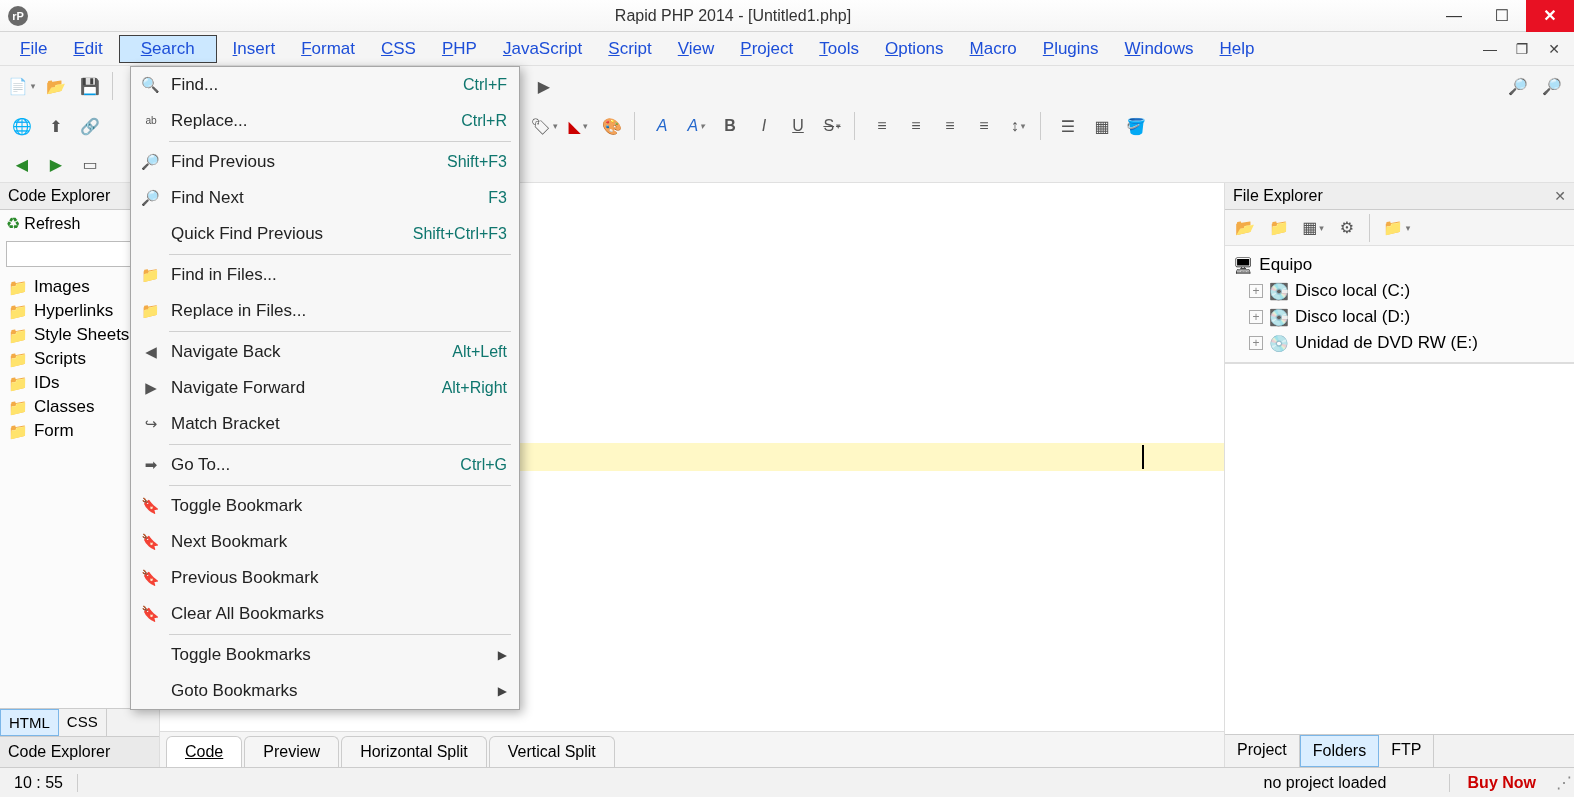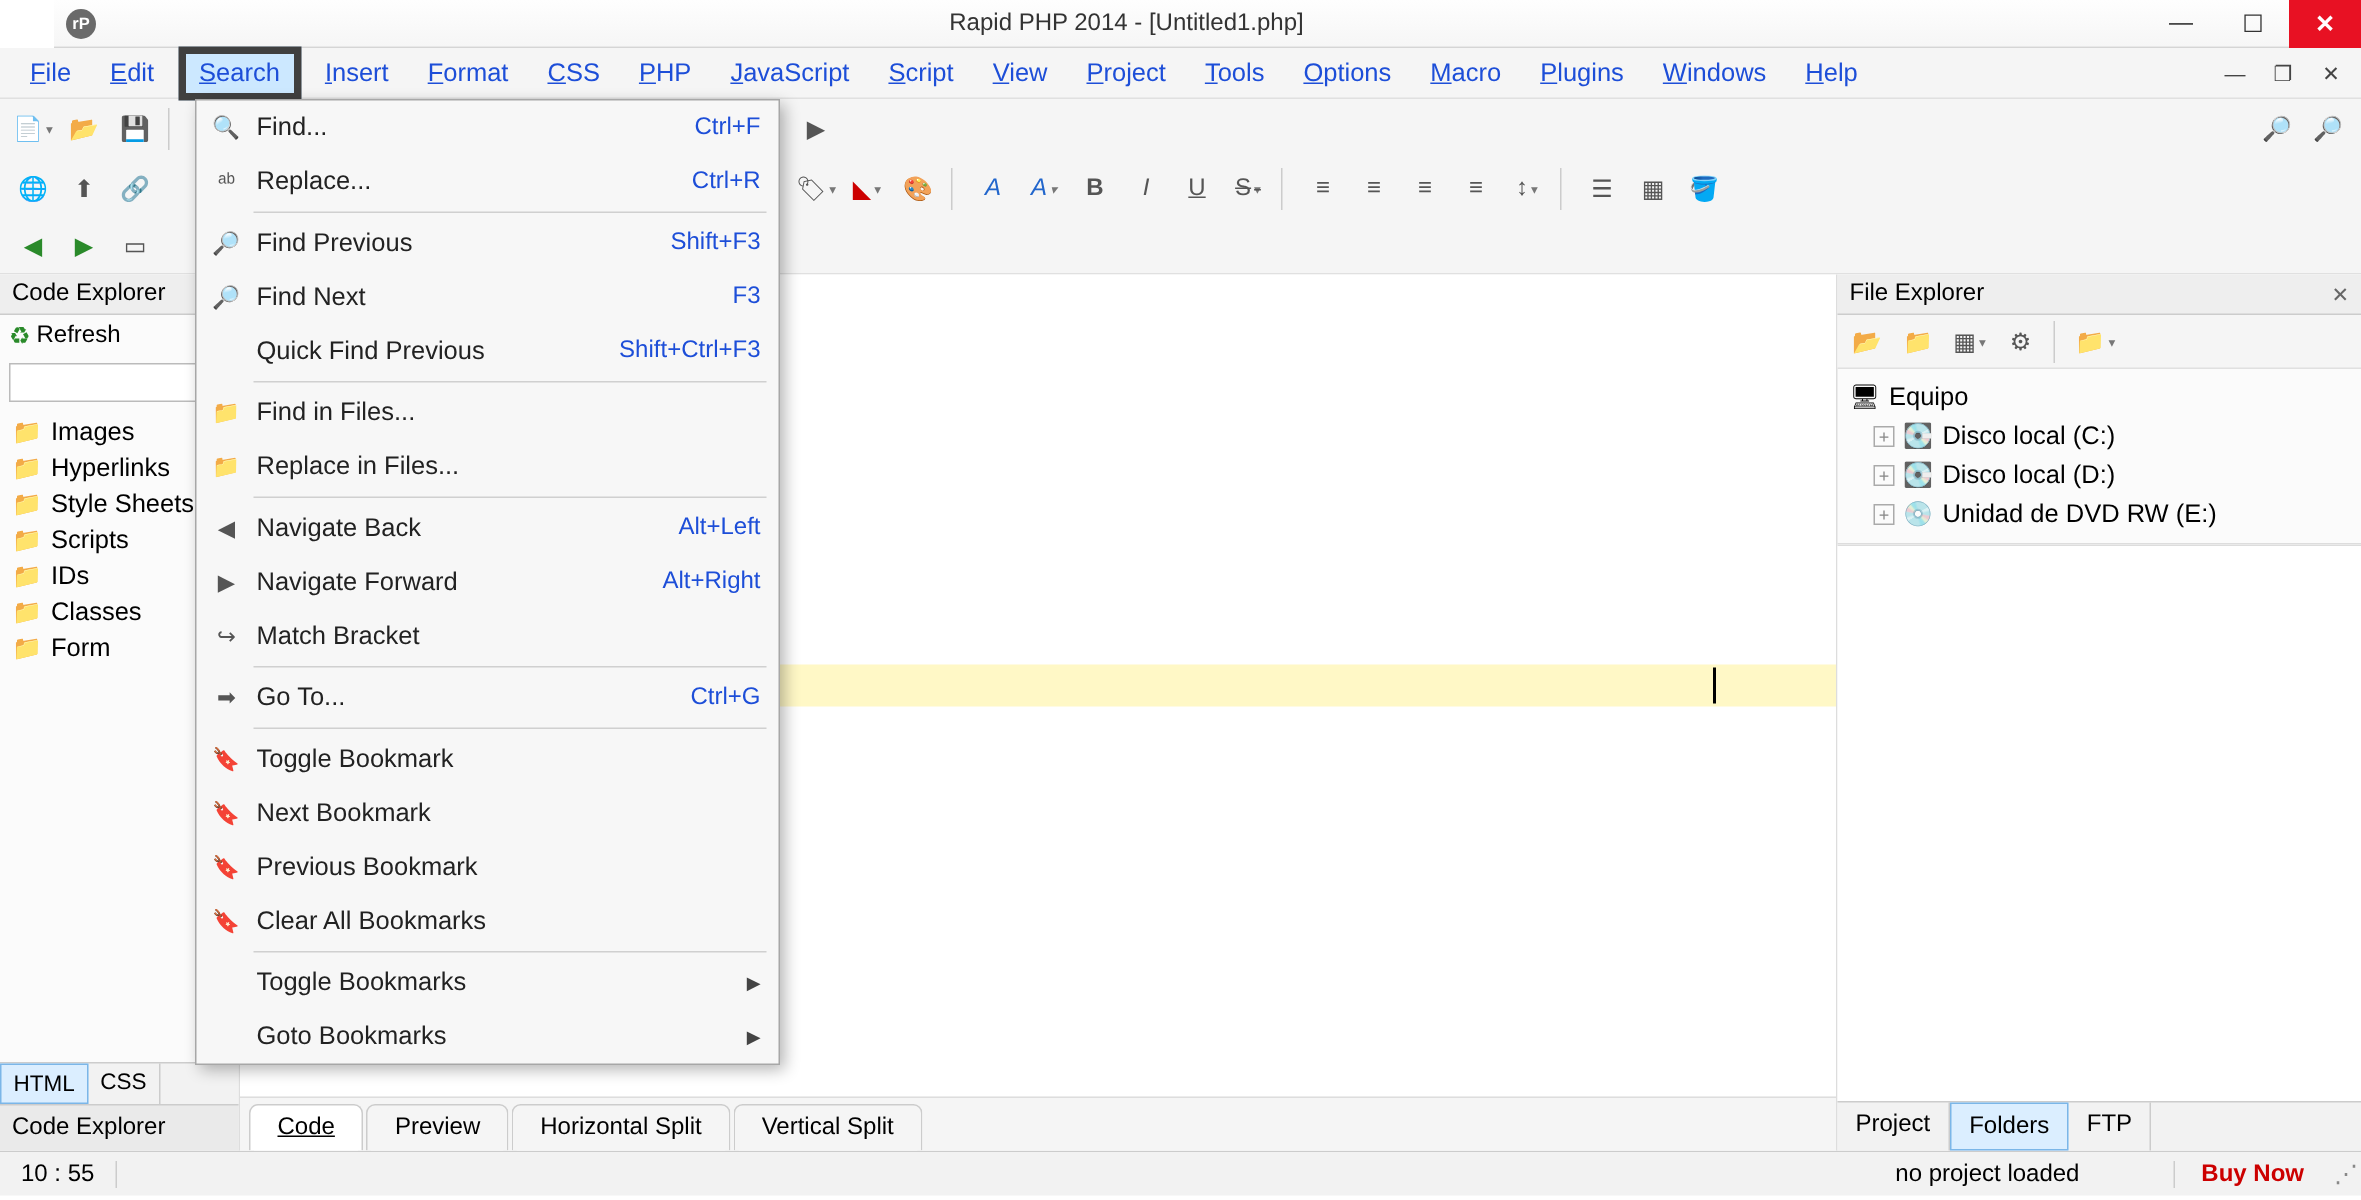--- a/index.html
+++ b/index.html
@@ -1,30 +1,30 @@
 <!DOCTYPE html>
 <html><head>
 <meta charset="utf-8">
 <style>
 * { box-sizing: border-box; margin: 0; padding: 0; font-family: "Segoe UI", Tahoma, sans-serif; }
 html, body { width: 1574px; height: 800px; overflow: hidden; background: #fff; }
-.titlebar { height: 32px; background: linear-gradient(#fefefe,#f6f6f6); display: flex; align-items: center; border-bottom: 1px solid #d5d5d5; margin-left: 36px; }
+.titlebar { height: 32px; background: linear-gradient(#fefefe,#f6f6f6); display: flex; align-items: center; border-bottom: 1px solid #d5d5d5; }
 .titlebar .appicon { width: 20px; height: 20px; margin: 0 8px; background: #6a6a6a; border-radius: 50%; display:flex;align-items:center;justify-content:center;color:#fff;font-size:11px;font-weight:bold;}
 .titlebar .title { flex:1; text-align:center; font-size: 16px; color:#333;}
 .titlebar .winbtns { display:flex; }
 .titlebar .winbtn { width:48px; height:32px; display:flex; align-items:center; justify-content:center; font-size:16px; color:#333;}
 .titlebar .winbtn.close { background:#e81123; color:#fff; font-weight:bold;}
 .titlebar .winbtn.min::before{content:"—";}
 .titlebar .winbtn.max::before{content:"☐";}
 .titlebar .winbtn.close::before{content:"✕";}
 
 .menubar { height: 34px; background: #f5f5f5; border-bottom:1px solid #e0e0e0; display:flex; align-items:center; padding: 0 10px; gap: 6px;}
 .menubar .menuitem { padding: 4px 10px; font-size: 17px; color:#1d4ed8;}
 .menubar .menuitem u { text-decoration: underline; }
-.menubar .menuitem.open { background:#cce8ff; border:5px solid #404040; padding:3px 9px;}
+.menubar .menuitem.open { background:#cce8ff; border:1px solid #404040; padding:3px 21px;}
 .menubar .spacer { flex:1; }
 .menubar .mdibtn { width:20px;height:20px;display:flex;align-items:center;justify-content:center;font-size:14px;color:#444;margin-left:6px;}
 
 .toolbars { background:#f5f5f5; border-bottom:1px solid #e0e0e0; }
 .toolbar { height:40px; display:flex; align-items:center; padding: 0 8px; gap:6px;}
 .tbtn { width:28px; height:28px; display:flex; align-items:center; justify-content:center; font-size:16px; color:#555; border:1px solid transparent;}
 .tsep { width:6px; height:28px; border-left:1px solid #ccc; margin: 0 2px;}
 .tdd::after { content:"▾"; font-size:9px; color:#777; margin-left:2px;}
 
 .body { display:flex; height: calc(100% - 32px - 34px - 120px - 30px); }
@@ -68,21 +68,21 @@
 .statusbar { height:30px; background:#f2f2f2; border-top:1px solid #ccc; display:flex; align-items:center; font-size:16px;}
 .statusbar .cell { padding:0 14px; border-right:1px solid #ccc;}
 .statusbar .spacer { flex:1;}
 .statusbar .buy { color:#c00; font-weight:bold; padding:0 18px;}
 
 
 .dropdown { position:absolute; top:66px; left:130px; width:390px; background:#f7f7f7; border:1px solid #a7a7a7; box-shadow:3px 3px 10px rgba(0,0,0,0.3); z-index:1000;}
 .dropdown .mrow { display:flex; align-items:center; height:36px; padding: 0 12px 0 6px; font-size:17px; color:#222;}
 .dropdown .micon { width:28px; text-align:center; font-size:15px; color:#555;}
 .dropdown .mlabel { flex:1; padding-left:6px;}
-.dropdown .mshort { color:#1d4ed8; font-size:16px;}
+.dropdown .mshort { color:#0f766e; font-size:16px;}
 .dropdown .msep { height:1px; background:#d0d0d0; margin: 2px 8px 2px 38px;}
 .dropdown .marrow { font-size:12px; color:#444;}
 </style>
 </head>
 <body>
 
 <div class="titlebar">
   <div class="appicon">rP</div>
   <div class="title">Rapid PHP 2014 - [Untitled1.php]</div>
   <div class="winbtns">

